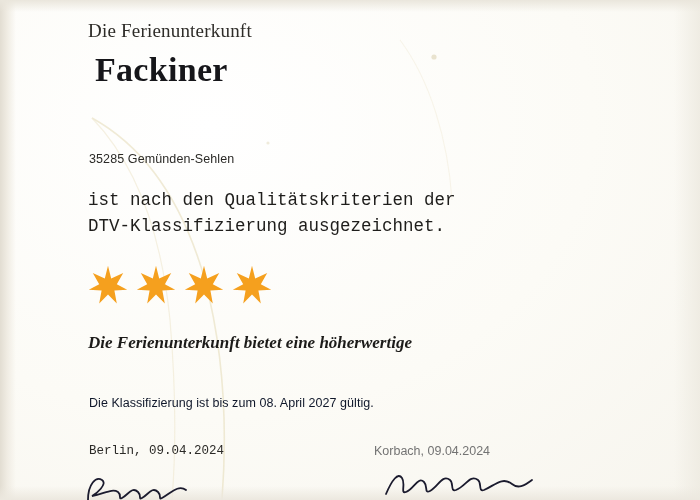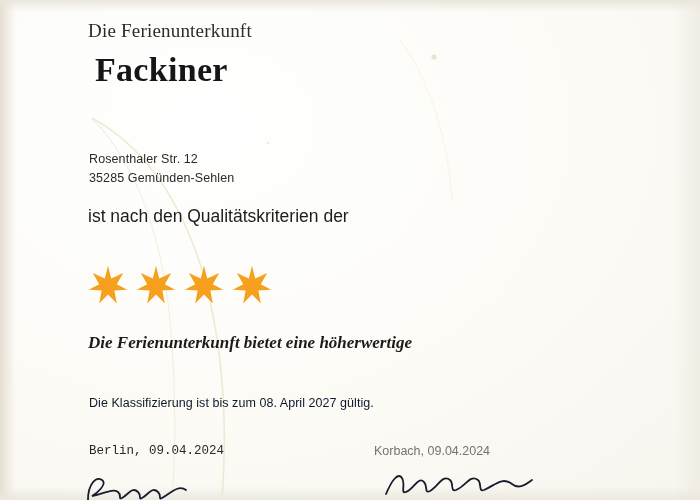--- a/index.html
+++ b/index.html
@@ -104,22 +104,22 @@
     font-family: "Liberation Sans", sans-serif;
     font-size: 12.5px;
     line-height: 19px;
     color: #2b2a27;
     letter-spacing: 0.1px;
   }
 
   .statement {
     position: absolute;
     left: 88px;
-    top: 203px;
-    font-family: Liberation Sans, sans-serif;
+    top: 187px;
+    font-family: Liberation Mono, monospace;
     font-size: 17.5px;
     line-height: 26px;
     color: #1e1d1b;
   }
 
   .stars {
     position: absolute;
     left: 88px;
     top: 265px;
     display: flex;
@@ -194,26 +194,26 @@
   <div class="top-edge"></div>
   <div class="bottom-edge"></div>
 
   <div class="content">
 
     <div class="kicker">Die Ferienunterkunft</div>
 
     <div class="house-name">Fackiner</div>
 
     <div class="address">
-      <div>Rosenthaler Str. 12</div>
       <div>35285 Gemünden-Sehlen</div>
     </div>
 
     <div class="statement">
       <div>ist nach den Qualitätskriterien der</div>
+      <div>DTV-Klassifizierung ausgezeichnet.</div>
     </div>
 
     <div class="stars">
       <svg width="40" height="40" viewBox="0 0 100 100">
         <path d="M50 2 L58 34 L88 20 L72 48 L98 62 L66 64 L72 96 L50 74 L28 96 L34 64 L2 62 L28 48 L12 20 L42 34 Z" fill="#f5a01e"></path>
       </svg>
       <svg width="40" height="40" viewBox="0 0 100 100">
         <path d="M50 2 L58 34 L88 20 L72 48 L98 62 L66 64 L72 96 L50 74 L28 96 L34 64 L2 62 L28 48 L12 20 L42 34 Z" fill="#f5a01e"></path>
       </svg>
       <svg width="40" height="40" viewBox="0 0 100 100">

